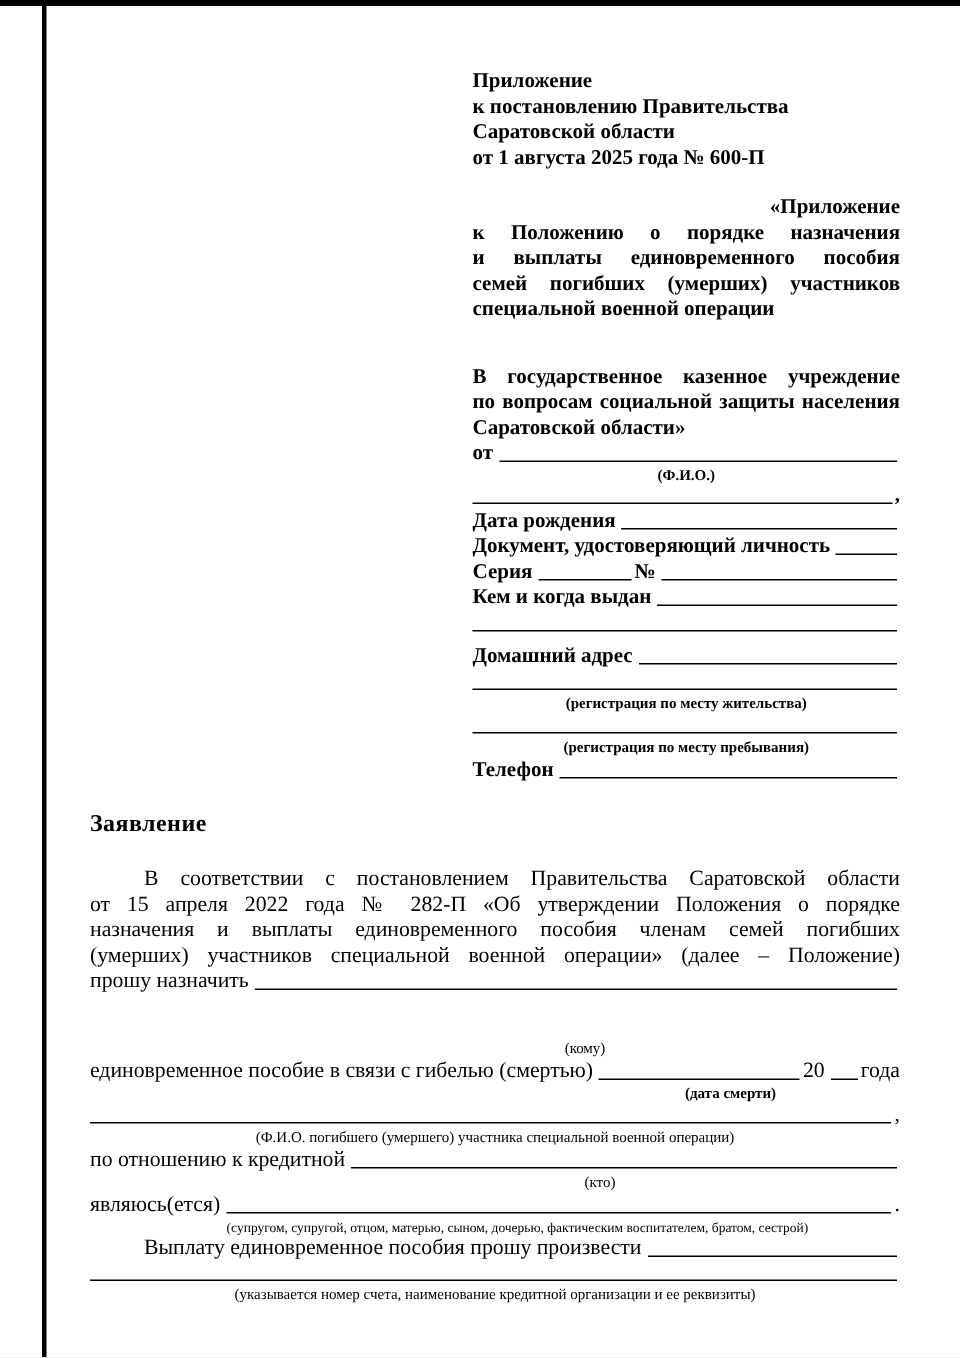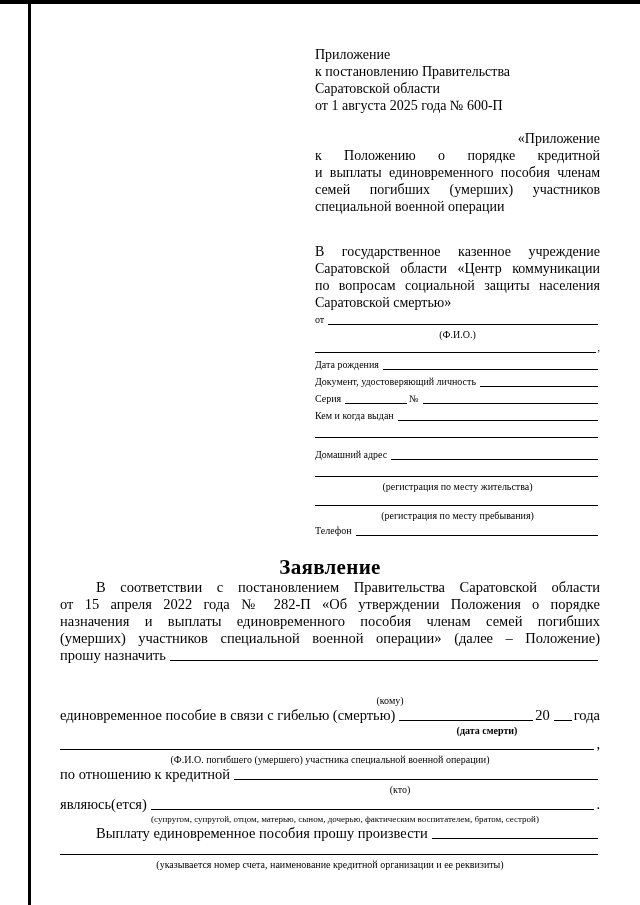--- a/index.html
+++ b/index.html
@@ -11,47 +11,47 @@
     color:#000;
     font-family:"Liberation Serif","DejaVu Serif",serif;
     overflow:hidden;
     margin:0 auto;
   }
   .edge-top { position:absolute; top:0; left:0; width:640px; height:4px; background:#000; }
   .edge-left { position:absolute; top:0; left:28px; width:3px; height:905px; background:#000; }
   .content { position:absolute; left:60px; top:46px; width:540px; }
 
   
-  .hdr { margin-left:255px; width:285px; font-size:14px; line-height:17px; }
+  .hdr { margin-left:255px; width:285px; font-size:14px; line-height:17px;font-weight:bold; }
   .hdr .plain { text-align:left; }
   .r { text-align:right; }
   
   .jl { text-align:justify; height:17px; overflow:hidden; }
   .jl::after { content:""; display:inline-block; width:100%; }
   .jl.indent { text-indent:36px; }
 
   .gap16 { height:16px; } .gap28 { height:28px; } .gap5 { height:5px; }
 
-  .row { display:flex; align-items:flex-end; height:17px; font-size:10px; }
+  .row { display:flex; align-items:flex-end; height:17px; font-size:14px; }
   .body .row { font-size:14.5px;justify-content:space-between; }
   .lbl { white-space:pre; }
   .blank { flex:1 1 auto; border-bottom:1px solid #000; height:0; margin:0 2px 3px 4px; }
   .blank.full { margin-left:0; }
   .bfix { flex:0 0 62px; }
   .bfix2 { flex:0 0 18px; }
 
   .cap { font-size:10px; line-height:13px; height:13px; text-align:center; }
   .cap.tiny { font-size:9px; line-height:12px; height:12px; }
   .cap-komu { margin-left:120px;margin-top:30px; }
   .cap-death { margin-left:320px; width:214px;font-weight:bold; }
   .cap-kto { margin-left:200px; width:280px; }
   .cap-kin { padding-left:30px; }
 
-  .title { font-weight:bold; text-align:center; font-size:21px; line-height:20px;
-           margin-top:18px; margin-bottom:2px; letter-spacing:0.3px; }
+  .title { font-weight:bold; text-align:left; font-size:16px; line-height:20px;
+           margin-top:18px; margin-bottom:18px; letter-spacing:0.3px; }
   .body { font-size:14.5px; line-height:17px; margin-top:2px; }
   .body .jl { height:17px; }
   .pay-indent { margin-left:36px; }
 </style>
 </head>
 <body>
 
 <div class="page">
   <div class="edge-top"></div>
   <div class="edge-left"></div>
@@ -60,31 +60,30 @@
 
     <div class="hdr">
       <div class="plain">Приложение</div>
       <div class="plain">к постановлению Правительства</div>
       <div class="plain">Саратовской области</div>
       <div class="plain">от 1 августа 2025 года № 600-П</div>
 
       <div class="gap16"></div>
 
       <div class="r">«Приложение</div>
-      <div class="jl">к Положению о порядке кредитной</div>
+      <div class="jl">к Положению о порядке назначения</div>
       <div class="jl">и выплаты единовременного пособия членам</div>
       <div class="jl">семей погибших (умерших) участников</div>
       <div class="plain">специальной военной операции</div>
 
       <div class="gap28"></div>
 
       <div class="jl">В государственное казенное учреждение</div>
-      <div class="jl">Саратовской области «Центр коммуникации</div>
       <div class="jl">по вопросам социальной защиты населения</div>
-      <div class="plain">Саратовской смертью»</div>
+      <div class="plain">Саратовской области»</div>
 
       <div class="row">
         <span class="lbl">от</span>
         <span class="blank"></span>
       </div>
       <div class="cap">(Ф.И.О.)</div>
       <div class="row" style="height:15px;">
         <span class="blank full"></span>
         <span>,</span>
       </div>

